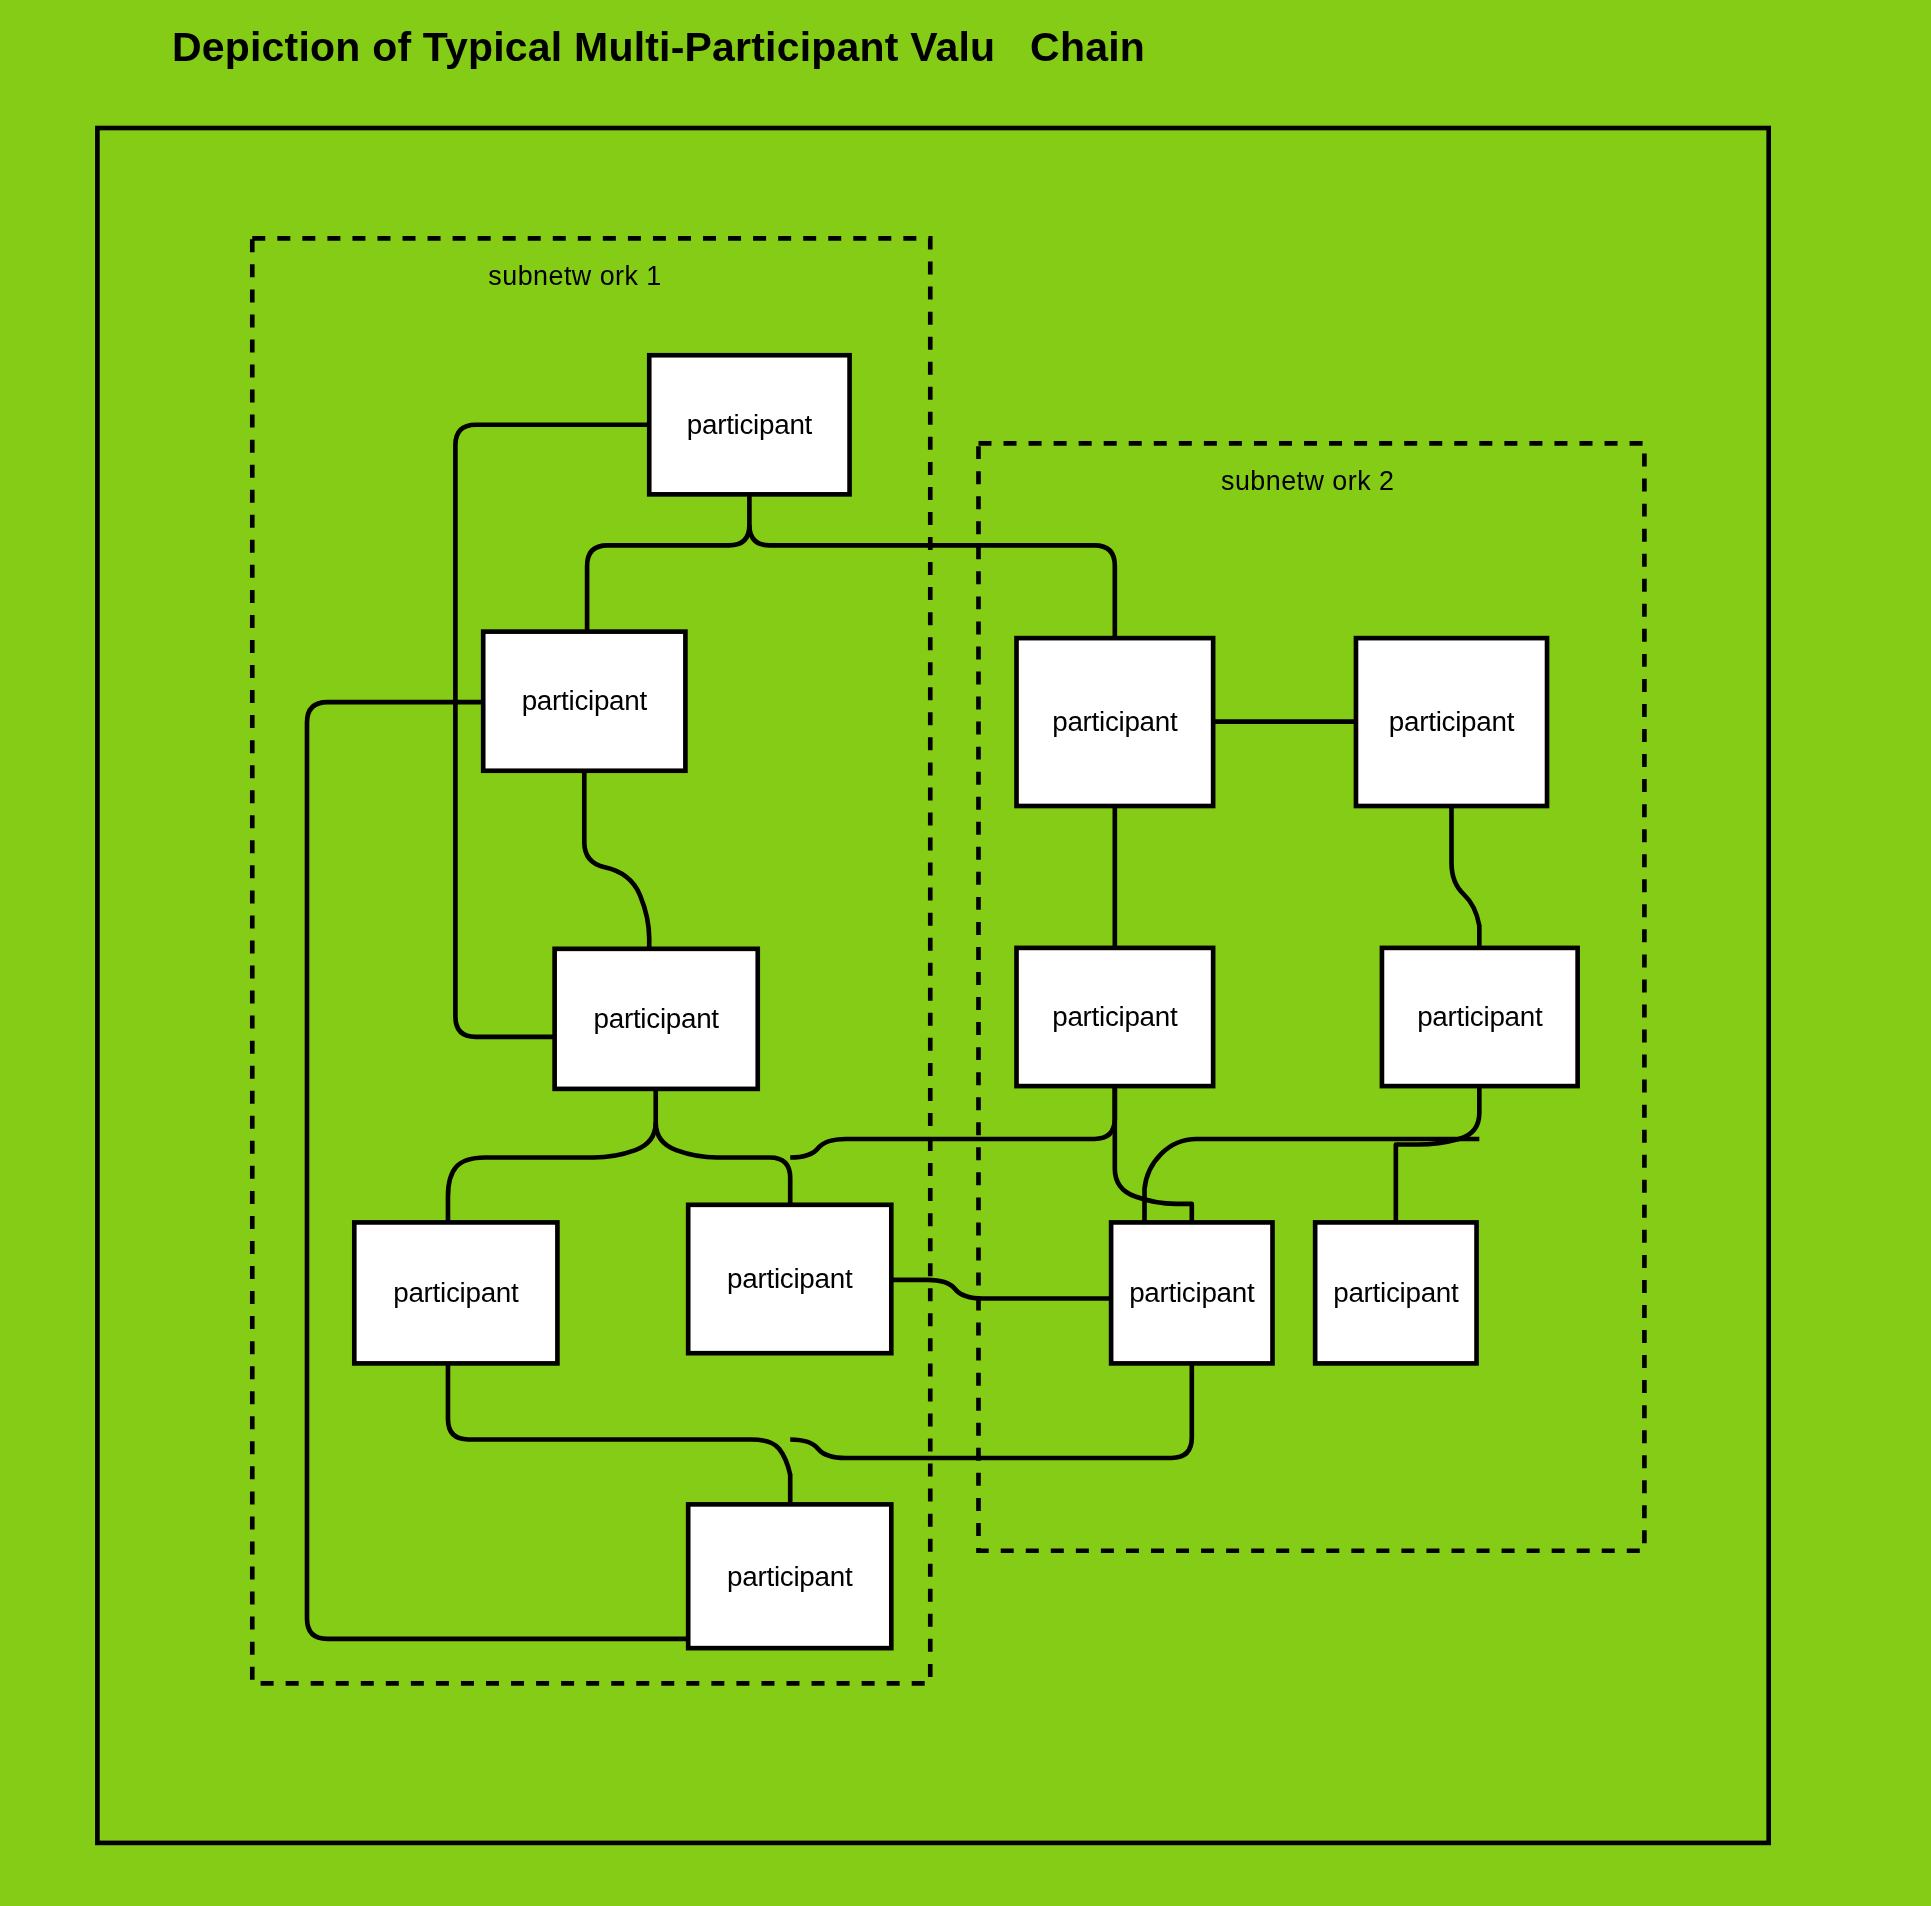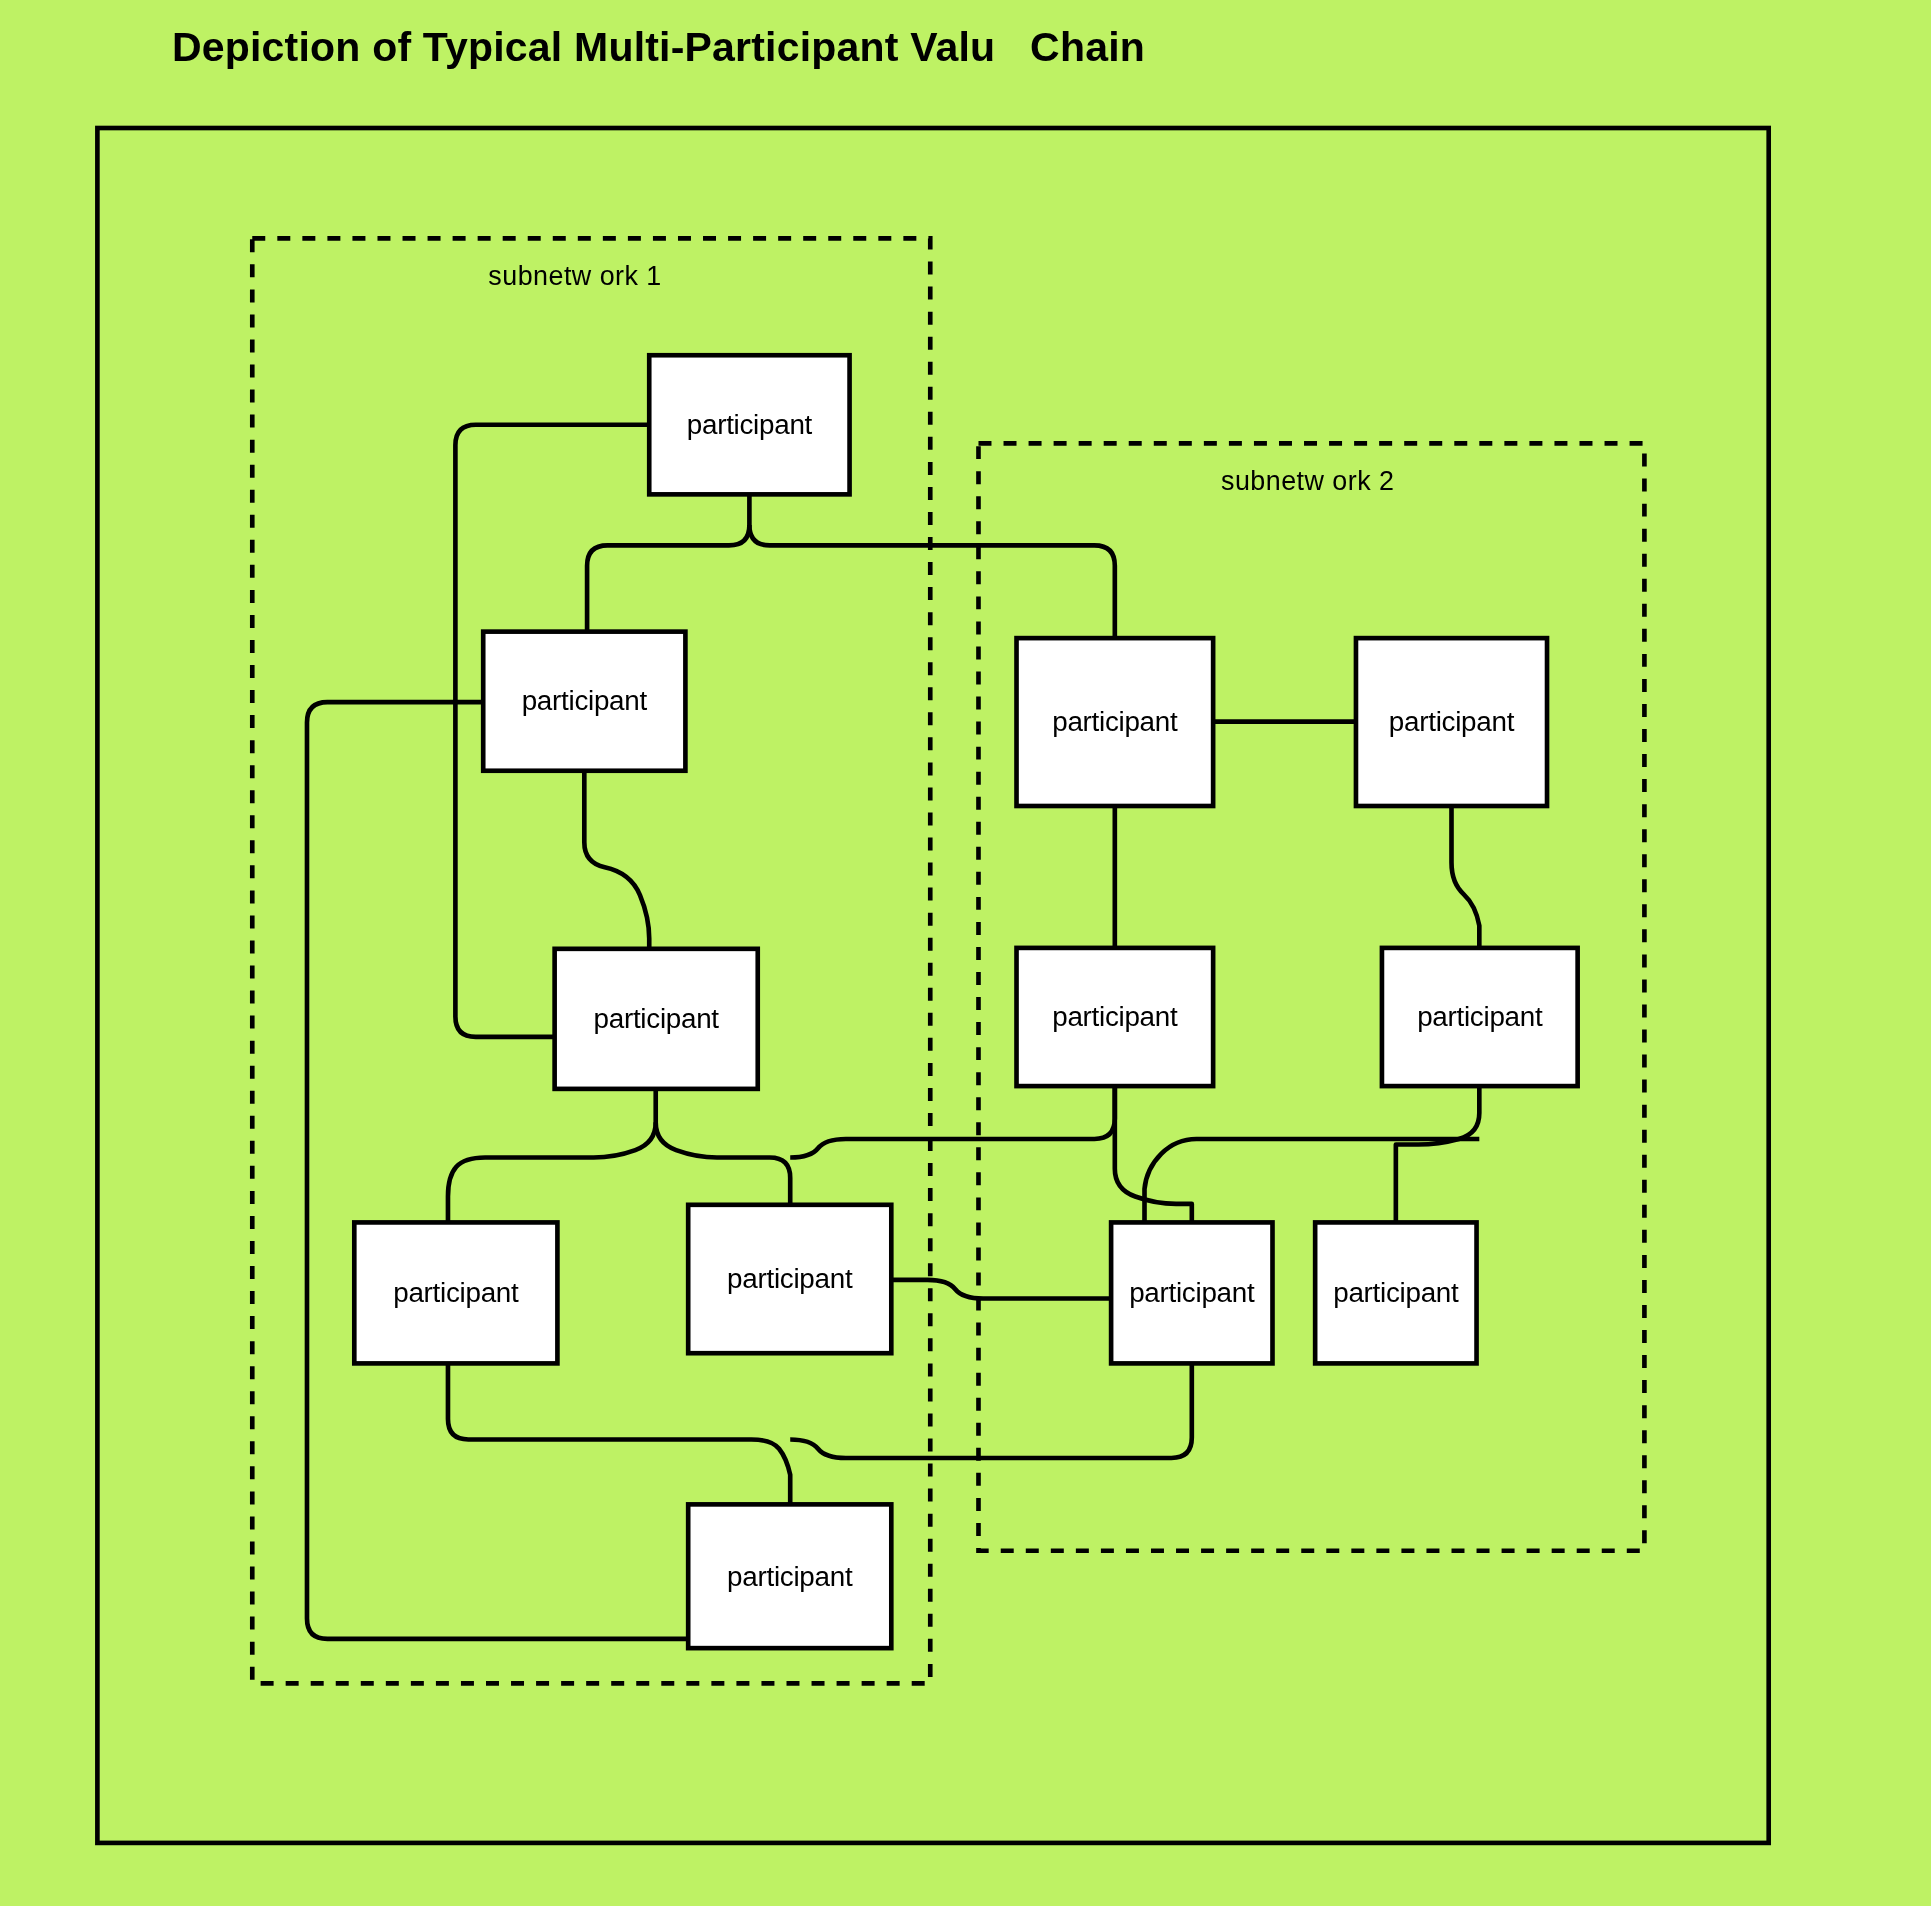--- a/index.html
+++ b/index.html
@@ -11,21 +11,21 @@
     width: 1931px;
     height: 1906px;
     font-family: "Liberation Sans", sans-serif;
     color: #000000;
     overflow: hidden;
   }
   #page {
     position: relative;
     width: 1931px;
     height: 1906px;
-    background: #bef264;
+    background: #84cc16;
   }
   #diagram-title {
     position: absolute;
     left: 0;
     top: 24px;
     width: 1317px;
     text-align: center;
     font-size: 41px;
     font-weight: bold;
     letter-spacing: 0.2px;

